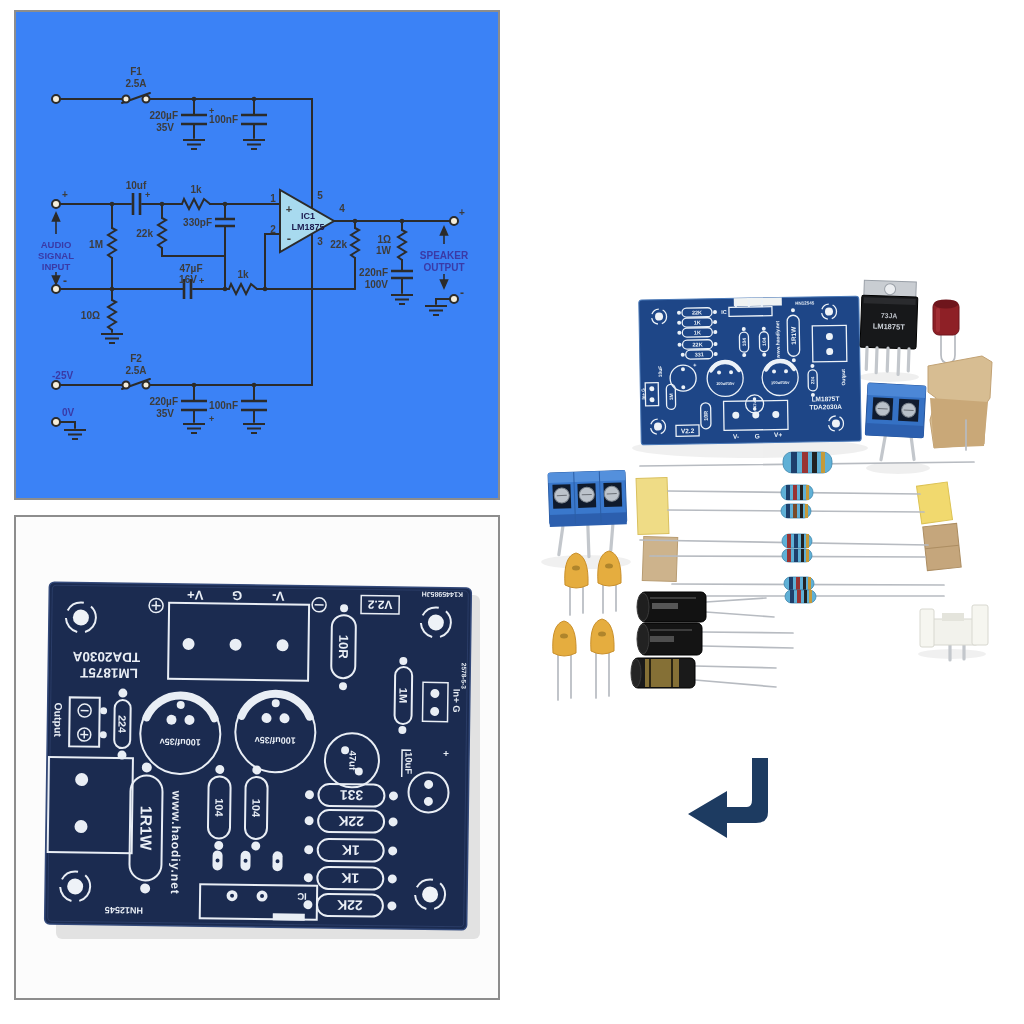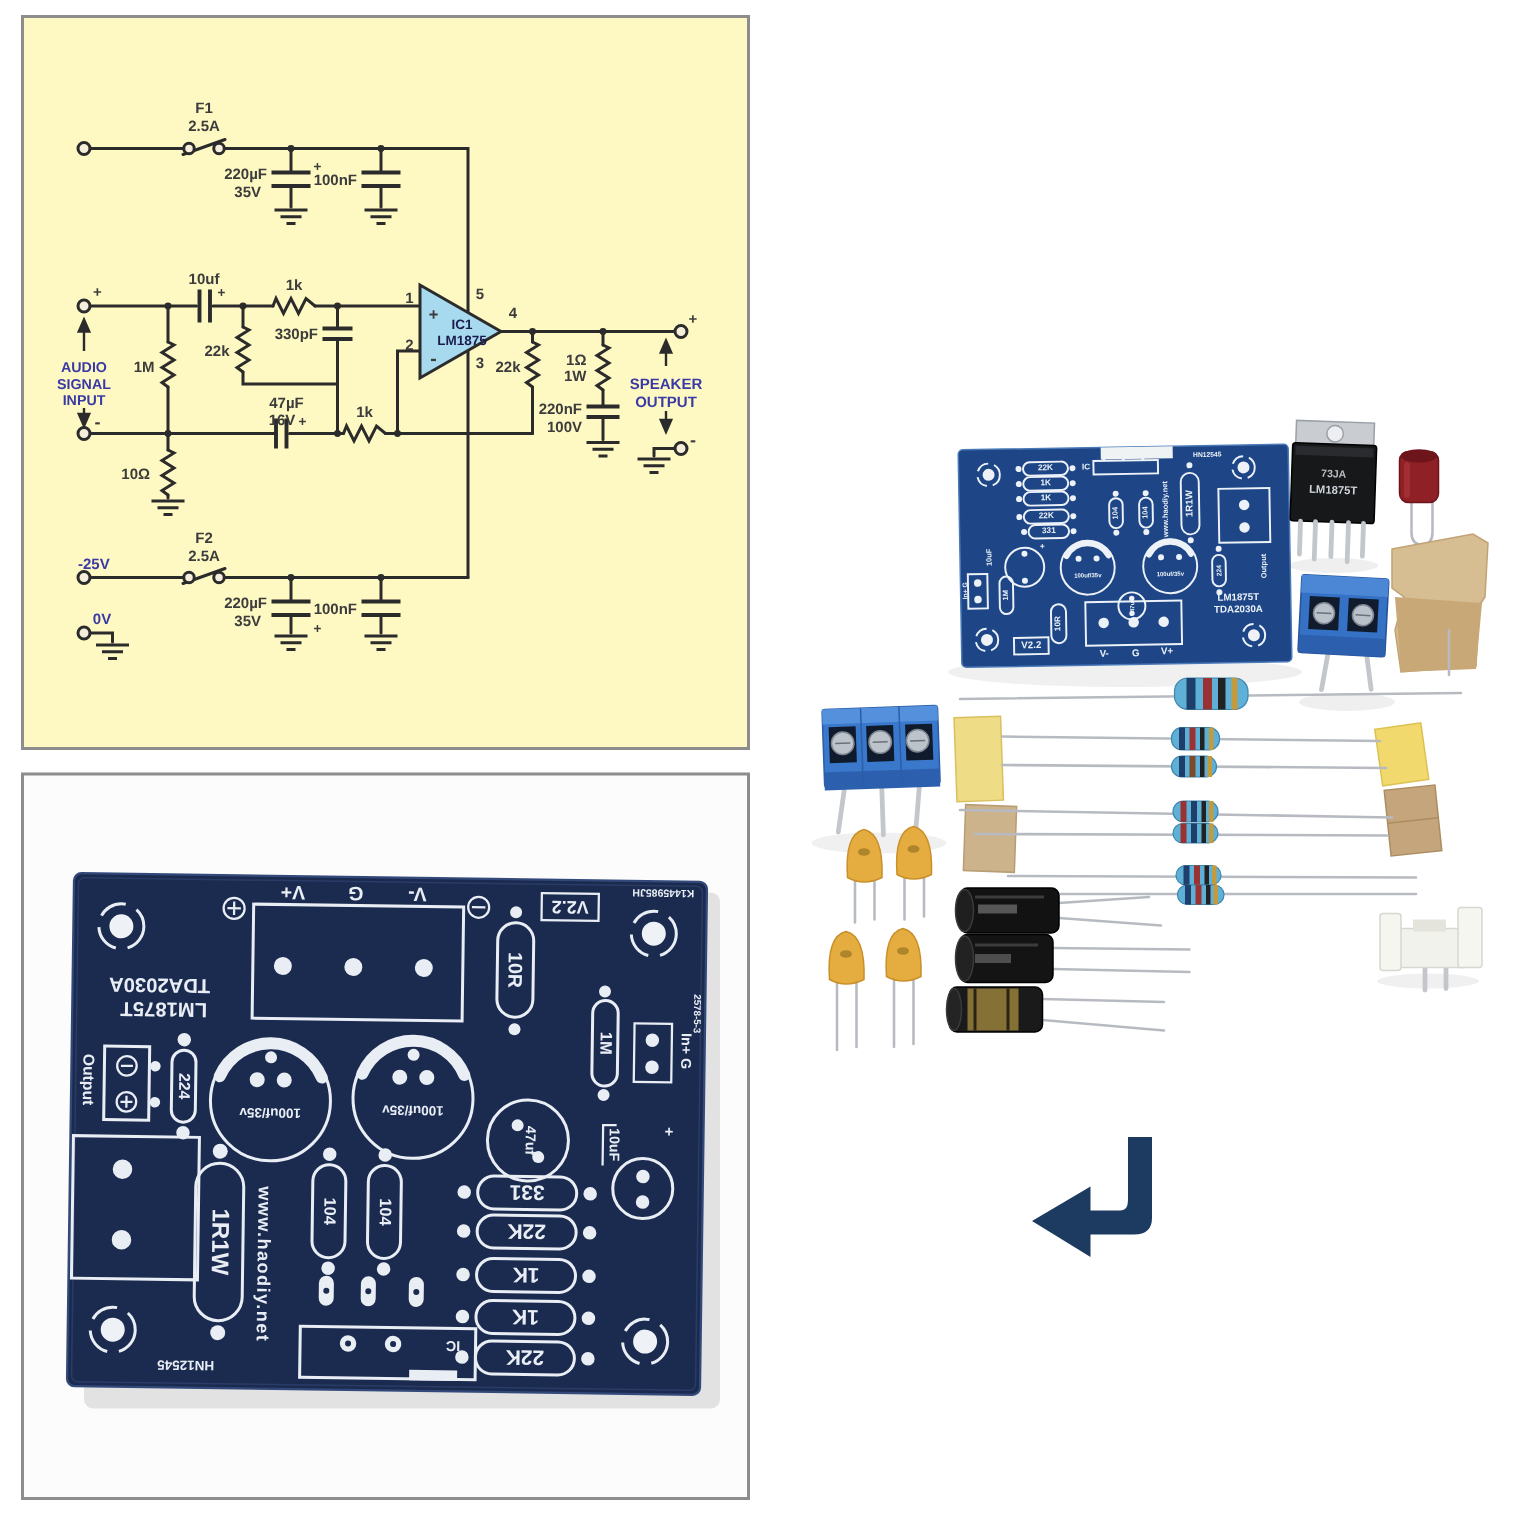--- a/index.html
+++ b/index.html
@@ -1,19 +1,19 @@
 <!DOCTYPE html>
 <html><head>
 <meta charset="utf-8">
 <style>
   html,body{margin:0;padding:0;}
   body{width:1024px;height:1024px;background:#ffffff;position:relative;
        font-family:"Liberation Sans",sans-serif;overflow:hidden;}
   .panel{position:absolute;box-sizing:border-box;}
-  #panel-schematic{left:14px;top:10px;width:486px;height:490px;border:2px solid #8d8d8d;background:#fef9c3;}
+  #panel-schematic{left:14px;top:10px;width:486px;height:490px;border:2px solid #8d8d8d;background:#3b82f6;}
   #panel-pcb{left:14px;top:515px;width:486px;height:485px;border:2px solid #8d8d8d;background:#fcfcfc;}
   #panel-kit{left:500px;top:0;width:524px;height:1024px;}
   svg{display:block;}
   text{font-family:"Liberation Sans",sans-serif;}
   .tm{text-anchor:middle;} .te{text-anchor:end;} .ts{text-anchor:start;}
   .dc{dominant-baseline:central;}
   .sch-label{fill:#3c3c3c;font-weight:bold;}
   .sch-blue{fill:#3a3aa6;font-weight:bold;}
   .wire{stroke:#2b2b2b;stroke-width:2;fill:none;stroke-linecap:round;}
   .plate{stroke:#2b2b2b;stroke-width:2.6;fill:none;}

